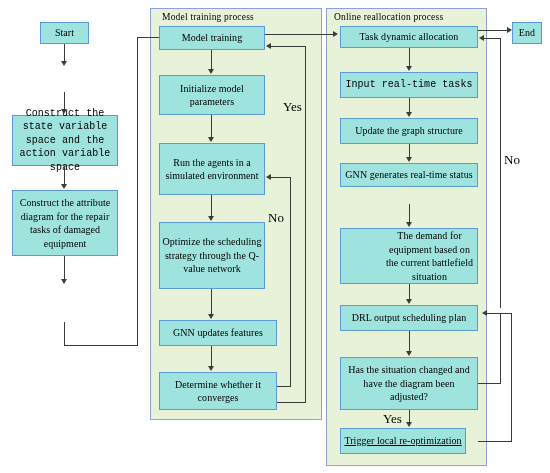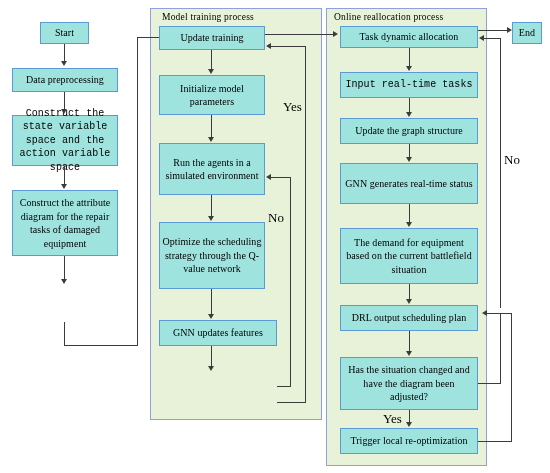--- a/index.html
+++ b/index.html
@@ -79,21 +79,20 @@
 <div id="canvas">
 
   <div class="panel" style="left:150px;top:8px;width:172px;height:412px;"></div>
   <div class="panel-title" style="left:162px;top:12px;">Model training  process</div>
 
   <div class="panel" style="left:326px;top:8px;width:161px;height:458px;"></div>
   <div class="panel-title" style="left:334px;top:12px;">Online reallocation  process</div>
 
   <div class="box" style="left:40px;top:22px;width:49px;height:22px;">Start</div>
 
-  <div class="box" style="left:12px;top:68px;width:106px;height:24px;">Data preprocessing</div>
 
   <div class="box" style="left:12px;top:115px;width:106px;height:51px;font-family:Liberation Mono, monospace;">Construct the state variable space and the action variable space</div>
 
   <div class="box" style="left:12px;top:190px;width:106px;height:66px;">Construct the attribute diagram for the repair tasks of damaged equipment</div>
 
 
   <div class="ln lnv" style="left:64px;top:44px;height:17px;"></div>
   <div class="arrow arrow-down" style="left:61px;top:61px;"></div>
 
   <div class="ln lnv" style="left:64px;top:92px;height:17px;"></div>
@@ -103,30 +102,31 @@
   <div class="arrow arrow-down" style="left:61px;top:184px;"></div>
 
   <div class="ln lnv" style="left:64px;top:256px;height:23px;"></div>
   <div class="arrow arrow-down" style="left:61px;top:279px;"></div>
 
   <div class="ln lnv" style="left:64px;top:322px;height:23px;"></div>
   <div class="ln lnh" style="left:64px;top:345px;width:74px;"></div>
   <div class="ln lnv" style="left:137px;top:37px;height:308px;"></div>
   <div class="ln lnh" style="left:137px;top:37px;width:22px;"></div>
 
-  <div class="box" style="left:159px;top:26px;width:106px;height:24px;">Update training</div>
+  <div class="box" style="left:159px;top:26px;width:106px;height:24px;">Model training</div>
 
   <div class="box" style="left:159px;top:75px;width:106px;height:40px;">Initialize model parameters</div>
 
   <div class="box" style="left:159px;top:143px;width:106px;height:52px;">Run the agents in a simulated environment</div>
 
   <div class="box" style="left:159px;top:222px;width:106px;height:67px;">Optimize the scheduling strategy through the Q-value network</div>
 
   <div class="box" style="left:159px;top:320px;width:118px;height:26px;">GNN updates features</div>
 
+  <div class="box" style="left:159px;top:372px;width:118px;height:38px;">Determine whether it converges</div>
 
   <div class="ln lnv" style="left:211px;top:50px;height:19px;"></div>
   <div class="arrow arrow-down" style="left:208px;top:69px;"></div>
 
   <div class="ln lnv" style="left:211px;top:115px;height:22px;"></div>
   <div class="arrow arrow-down" style="left:208px;top:137px;"></div>
 
   <div class="ln lnv" style="left:211px;top:195px;height:21px;"></div>
   <div class="arrow arrow-down" style="left:208px;top:216px;"></div>
 
@@ -150,29 +150,29 @@
 
   <div class="ln lnh" style="left:265px;top:34px;width:68px;"></div>
   <div class="arrow arrow-right" style="left:333px;top:30.5px;"></div>
 
   <div class="box" style="left:340px;top:26px;width:138px;height:22px;">Task dynamic allocation</div>
 
   <div class="box" style="left:340px;top:72px;width:138px;height:26px;font-family:Liberation Mono, monospace;">Input real-time tasks</div>
 
   <div class="box" style="left:340px;top:118px;width:138px;height:26px;">Update the graph structure</div>
 
-  <div class="box" style="left:340px;top:163px;width:138px;height:41px;">GNN generates real-time status</div>
-
-  <div class="box" style="left:340px;top:228px;width:138px;height:56px;">The demand for equipment based on the current battlefield situation</div>
+  <div class="box" style="left:340px;top:163px;width:138px;height:24px;">GNN generates real-time status</div>
+
+  <div class="box" style="left:340px;top:228px;width:138px;height:56px;padding-left:43px;">The demand for equipment based on the current battlefield situation</div>
 
   <div class="box" style="left:340px;top:305px;width:138px;height:26px;">DRL output scheduling plan</div>
 
   <div class="box" style="left:340px;top:357px;width:138px;height:53px;">Has the situation changed and have the diagram been adjusted?</div>
 
-  <div class="box" style="left:340px;top:428px;width:138px;height:26px;">Trigger local re-optimization</div>
+  <div class="box" style="left:340px;top:428px;width:126px;height:26px;text-decoration:underline;">Trigger local re-optimization</div>
 
   <div class="ln lnv" style="left:409px;top:48px;height:18px;"></div>
   <div class="arrow arrow-down" style="left:406px;top:66px;"></div>
 
   <div class="ln lnv" style="left:409px;top:98px;height:14px;"></div>
   <div class="arrow arrow-down" style="left:406px;top:112px;"></div>
 
   <div class="ln lnv" style="left:409px;top:144px;height:13px;"></div>
   <div class="arrow arrow-down" style="left:406px;top:157px;"></div>
 

